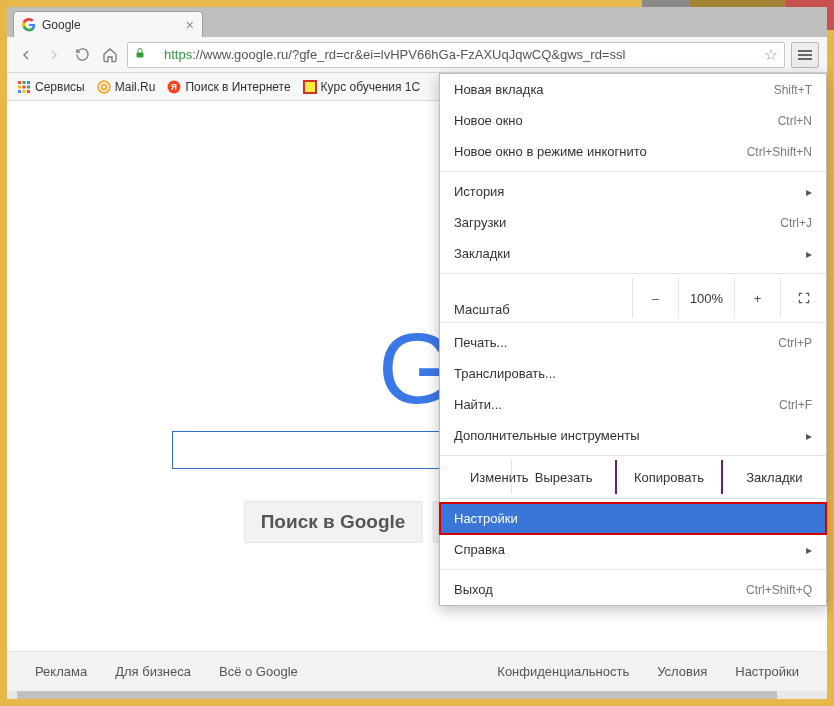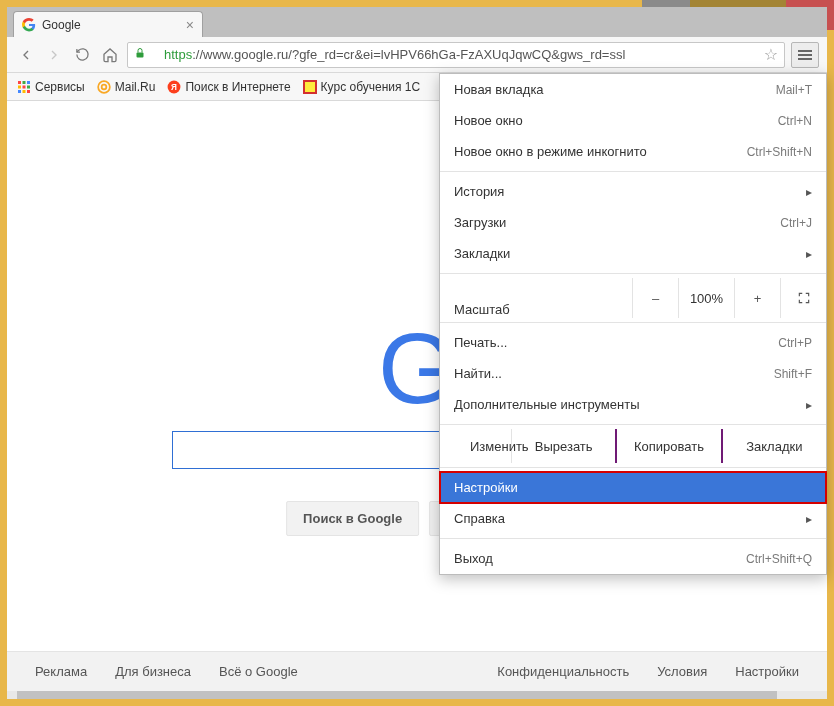--- a/index.html
+++ b/index.html
@@ -126,21 +126,21 @@
   }
   .searchbox input {
     width: 100%; height: 100%; border: none; padding: 0 10px; font-size: 16px; outline: none;
   }
   .g-buttons {
     position: absolute; top: 400px; left: 50%; transform: translateX(-50%);
     display: flex; gap: 10px;
   }
   .g-buttons button {
     background: #f2f2f2; border: 1px solid #e4e4e4; color: #555;
-    font-size: 13px; padding: 9px 16px; border-radius: 2px; cursor: pointer;
+    font-size: 19px; padding: 9px 16px; border-radius: 2px; cursor: pointer;
     font-weight: bold;
   }
   .g-footer {
     position: absolute; left: 0; right: 0; bottom: 8px;
     height: 40px; background: #f2f2f2; border-top: 1px solid #e4e4e4;
     display: flex; align-items: center; justify-content: space-between;
     font-size: 13px; color: #555; padding: 0 28px;
   }
   .g-footer .grp { display: flex; gap: 28px; }
   .g-footer a { color: #555; text-decoration: none; cursor: pointer; }
@@ -361,21 +361,21 @@
       </div>
       <div class="h-scroll">
         <div class="thumb"></div>
       </div>
     </div>
   </div>
 
   <div class="menu">
     <div class="mi">
       <span>Новая вкладка</span>
-      <span class="sc">Mail+T</span>
+      <span class="sc">Shift+T</span>
     </div>
     <div class="mi">
       <span>Новое окно</span>
       <span class="sc">Ctrl+N</span>
     </div>
     <div class="mi">
       <span>Новое окно в режиме инкогнито</span>
       <span class="sc">Ctrl+Shift+N</span>
     </div>
     <div class="sep"></div>
@@ -402,22 +402,25 @@
             <path d="M4 9V4h5M20 9V4h-5M4 15v5h5M20 15v5h-5"></path>
           </svg>
       </span>
     </div>
     <div class="sep"></div>
     <div class="mi">
       <span>Печать...</span>
       <span class="sc">Ctrl+P</span>
     </div>
     <div class="mi">
+      <span>Транслировать...</span>
+    </div>
+    <div class="mi">
       <span>Найти...</span>
-      <span class="sc">Shift+F</span>
+      <span class="sc">Ctrl+F</span>
     </div>
     <div class="mi">
       <span>Дополнительные инструменты</span>
       <span class="arrow">▸</span>
     </div>
     <div class="sep"></div>
     <div class="editrow">
       <div class="ecell lbl">Изменить</div>
       <div class="ecell act">Вырезать</div>
       <div class="ecell act">Копировать</div>

